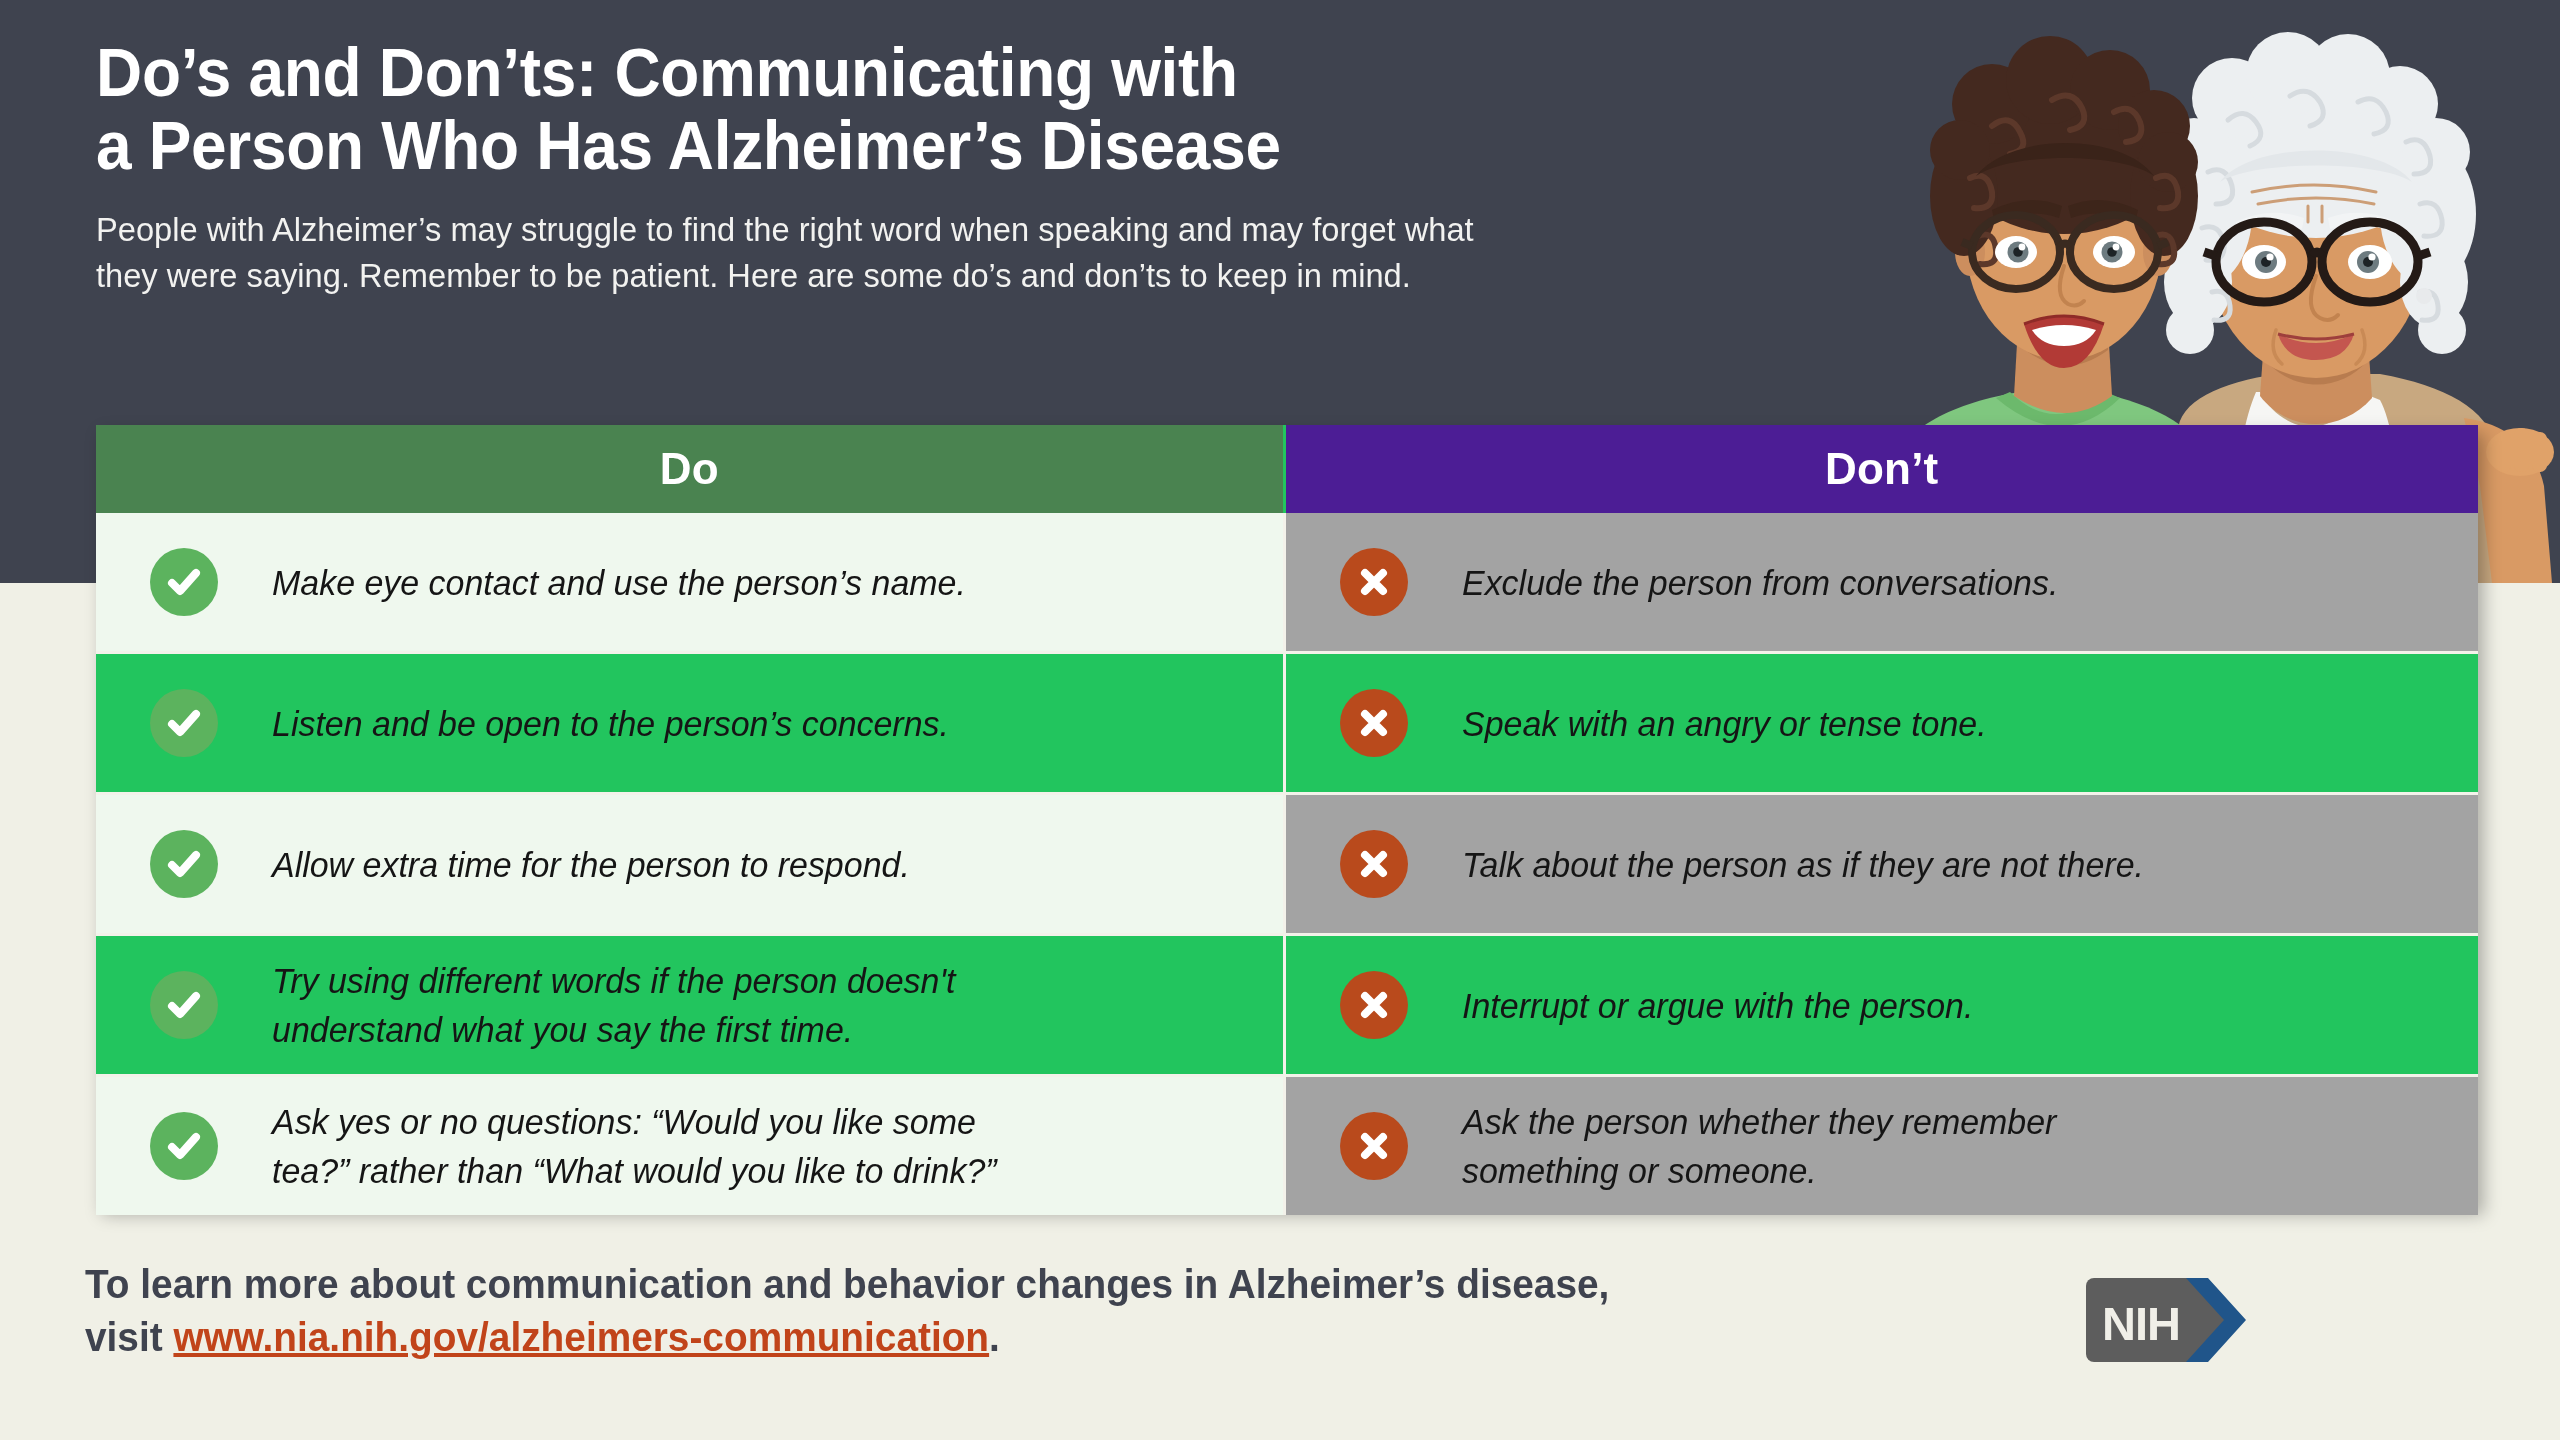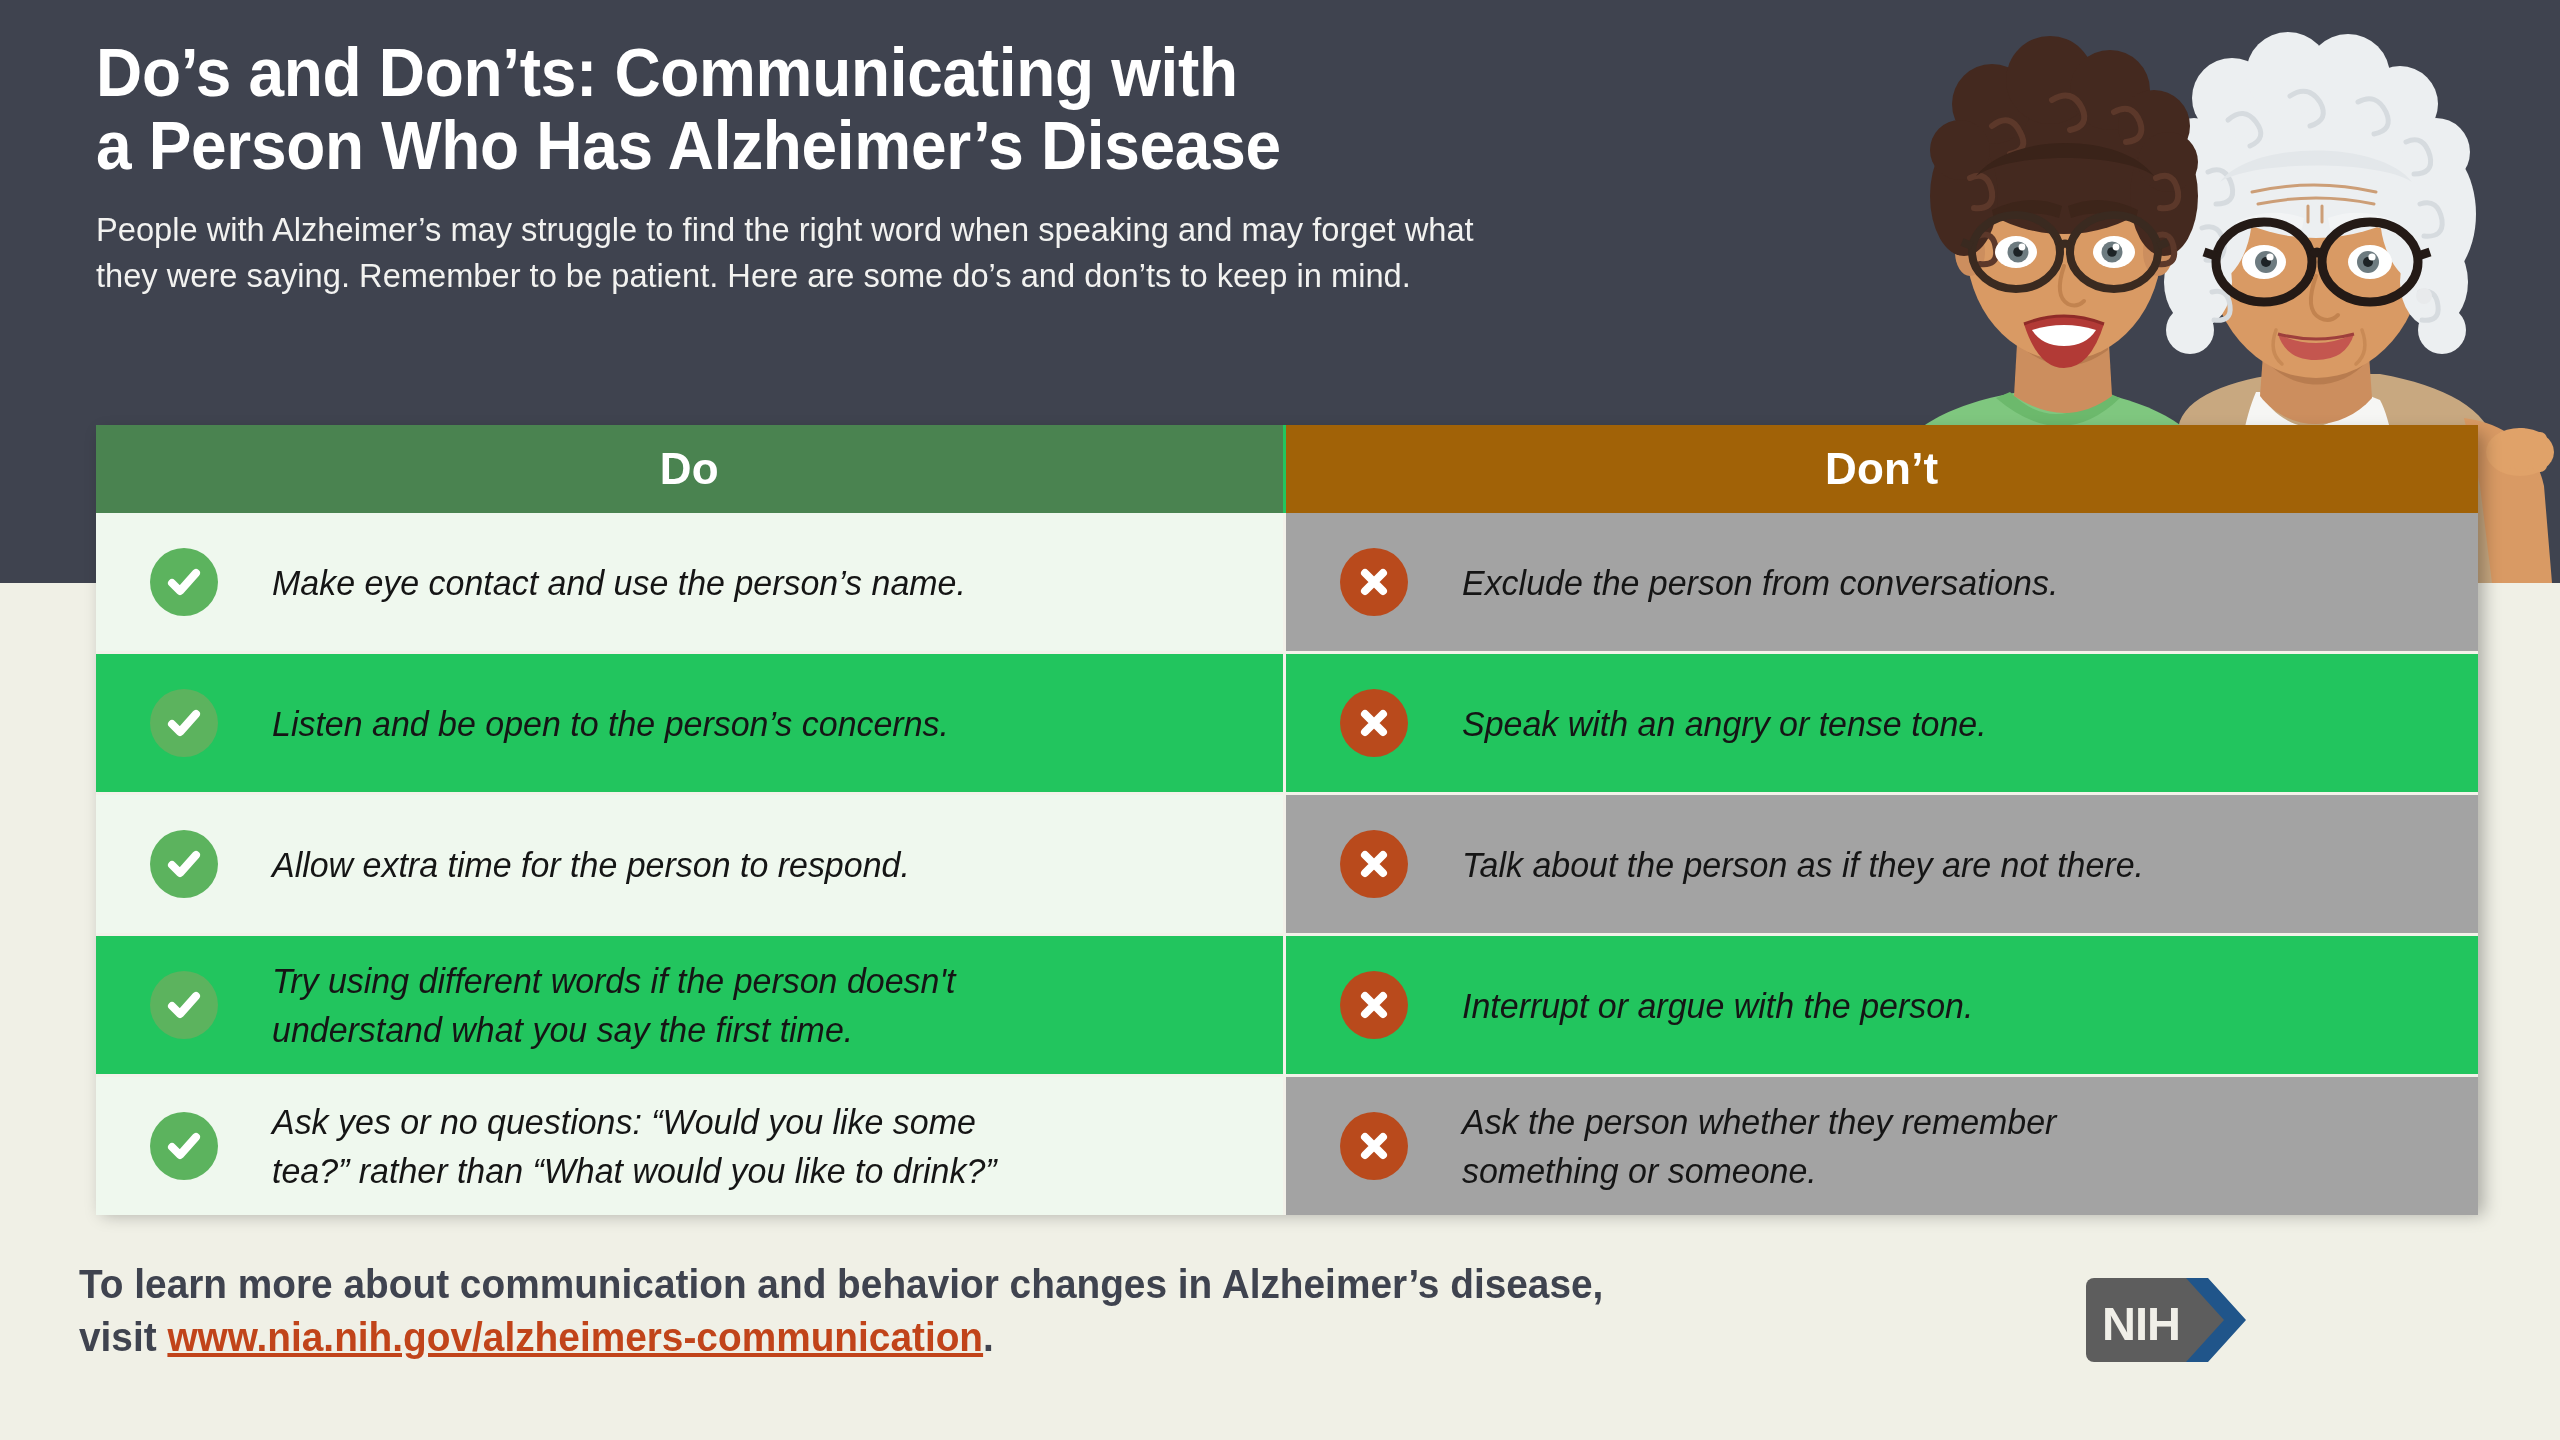--- a/index.html
+++ b/index.html
@@ -97,21 +97,21 @@
     font-family: "Liberation Sans Narrow", "Liberation Sans", sans-serif;
     font-weight: 700;
     font-size: 44px;
     color: #ffffff;
     text-align: center;
     vertical-align: middle;
     padding: 0;
     letter-spacing: 0.2px;
   }
   th.head-do   { background: #4a8350; border-right: 3px solid #22c55e; }
-  th.head-dont { background: #a16207; }
+  th.head-dont { background: #4c1d95; }
 
   .compare-table td {
     padding: 0;
     vertical-align: middle;
     height: 138px;
     font-style: italic;
   }
   td.cell-do   { border-right: 3px solid #f3f2ea; }
   td.cell-dont { }
 
@@ -154,21 +154,21 @@
     line-height: 1.4;
     color: #151515;
     transform: scaleX(0.97);
     transform-origin: left center;
     white-space: pre-line;
   }
 
   
   .footer {
     position: absolute;
-    left: 79px;
+    left: 85px;
     top: 1258px;
     width: 1900px;
     z-index: 6;
   }
   .footer-line {
     font-family: "Liberation Sans Narrow", "Liberation Sans", sans-serif;
     font-weight: 700;
     font-size: 40px;
     line-height: 1.32;
     color: #3f434f;

